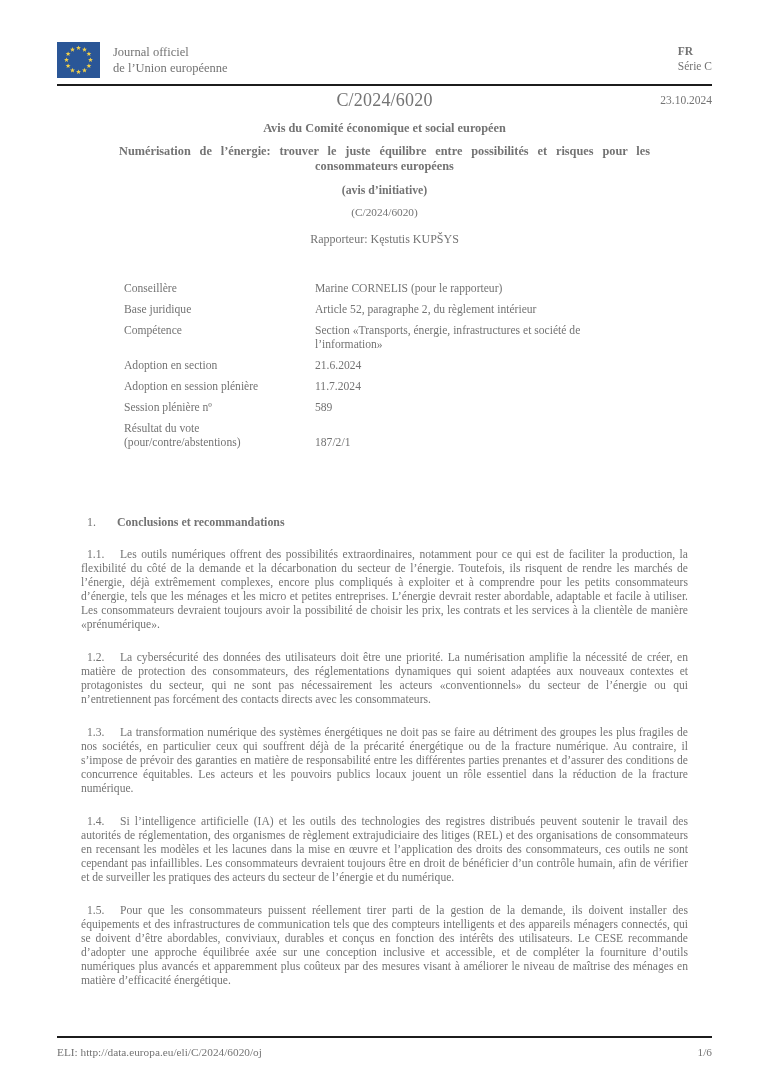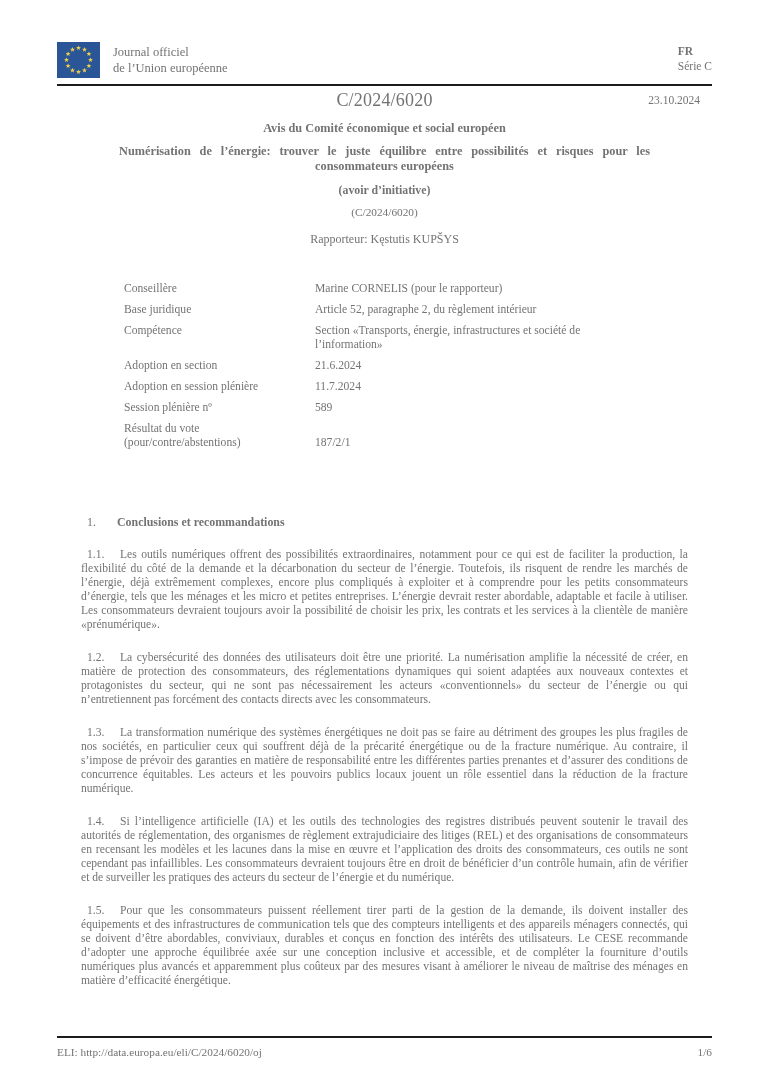--- a/index.html
+++ b/index.html
@@ -15,21 +15,21 @@
   
   .header { display:flex; justify-content:space-between; align-items:flex-start; }
   .header-left { display:flex; gap:13px; align-items:flex-start; }
   .eu-flag { width:43px; height:36px; display:block; }
   .journal-name { font-size:12.5px; line-height:15.5px; padding-top:3px; }
   .header-right { text-align:left; font-size:11.5px; line-height:15px; padding-top:2px; }
   .lang { font-weight:bold; }
   .rule { border-bottom:2px solid #1c1c1c; margin-top:6px; }
   .docnum-row { position:relative; margin-top:4px; height:22px; }
   .docnum { text-align:center; font-size:18px; letter-spacing:.2px; }
-  .date { position:absolute; right:12px; top:4px; font-size:11.5px;margin-left:48px; }
+  .date { position:absolute; right:0; top:4px; font-size:11.5px;margin-left:48px; }
   
   .body-block { margin:0 24px; }
   .t1 { margin-top:9px; text-align:center; font-weight:bold; font-size:12.3px; line-height:14.5px; }
   .t2 { margin-top:8px; padding:0 38px; font-weight:bold; font-size:12.3px; line-height:15.5px;
         text-align:justify; text-align-last:center; }
   .t3 { margin-top:8px; text-align:center; font-weight:bold; font-size:11.8px; line-height:14px; }
   .t4 { margin-top:8px; text-align:center; font-size:11.3px; line-height:14px; }
   .rapporteur { margin-top:13px; text-align:center; font-size:12px; line-height:15px; }
   .rapporteur b { font-weight:normal; }
   
@@ -92,21 +92,21 @@
 
   <div class="docnum-row">
     <div class="docnum">C/2024/6020</div>
     <div class="date">23.10.2024</div>
   </div>
 
   <div class="body-block">
 
     <div class="t1">Avis du Comité économique et social européen</div>
     <div class="t2">Numérisation de l’énergie: trouver le juste équilibre entre possibilités et risques pour les consommateurs européens</div>
-    <div class="t3">(avoir d’initiative)</div>
+    <div class="t3">(avis d’initiative)</div>
     <div class="t4">(C/2024/6020)</div>
     <div class="rapporteur">
       <span>Rapporteur:</span>
       <b>Kęstutis KUPŠYS</b>
     </div>
 
     <table class="metadata">
       <tbody>
           <tr>
             <td class="meta-label">Conseillère</td>

